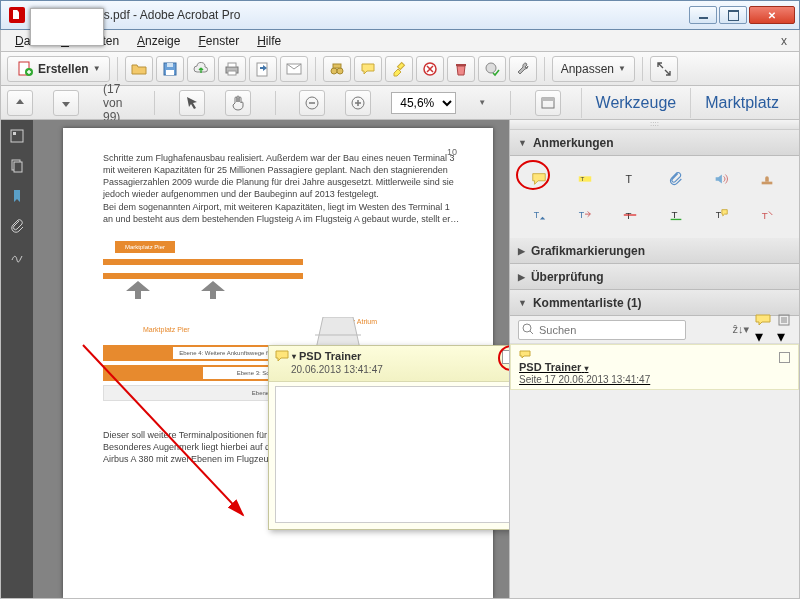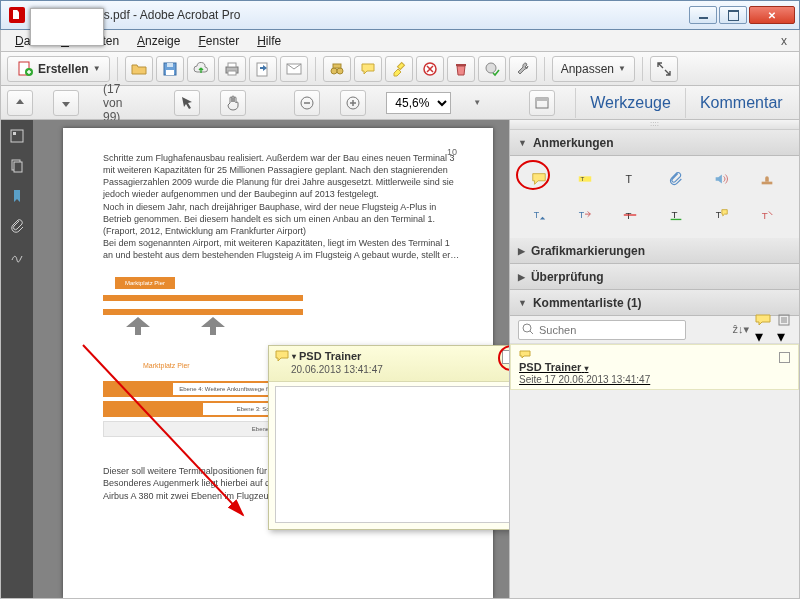--- a/index.html
+++ b/index.html
@@ -278,21 +278,21 @@
   <div class="sep"></div>
   <div class="tbtn">
       <svg width="16" height="16">
         <rect x="2" y="3" width="12" height="10" fill="none" stroke="#777"></rect>
         <rect x="2" y="3" width="12" height="3" fill="#bbb"></rect>
       </svg>
     </div>
 
   <div class="right-tabs">
     <div class="rtab">Werkzeuge</div>
-    <div class="rtab">Kommentar</div>
+    <div class="rtab">Marktplatz</div>
   </div>
 </div>
 
 <div class="work">
 
   <div class="leftrail">
     <div class="ritem">
         <svg width="16" height="16">
           <rect x="2" y="2" width="12" height="12" fill="none" stroke="#cfcfcf"></rect>
           <rect x="4" y="4" width="3" height="3" fill="#cfcfcf"></rect>
@@ -318,21 +318,20 @@
         <svg width="16" height="16">
           <path d="M3 12c2-5 4-5 5 0s3 0 5-4" fill="none" stroke="#cfcfcf"></path>
         </svg>
       </div>
   </div>
 
   <div class="docarea">
     <div class="page">
       <span class="pnum">10</span>
       <p>Schritte zum Flughafenausbau realisiert. Außerdem war der Bau eines neuen Terminal 3 mit weiteren Kapazitäten für 25 Millionen Passagiere geplant. Nach den stagnierenden Passagierzahlen 2009 wurde die Planung für drei Jahre ausgesetzt. Mittlerweile sind sie jedoch wieder aufgenommen und der Baubeginn auf 2013 festgelegt.</p>
-      <p>Noch in diesem Jahr, nach dreijähriger Bauphase, wird der neue Flugsteig A-Plus in Betrieb genommen. Bei diesem handelt es sich um einen Anbau an den Terminal 1. (Fraport, 2012, Entwicklung am Frankfurter Airport)</p>
       <p>Bei dem sogenannten Airport, mit weiteren Kapazitäten, liegt im Westen des Terminal 1 an und besteht aus dem bestehenden Flugsteig A im Flugsteig A gebaut wurde, stellt er…</p>
 
       <div class="diagram" style="height:70px;position:relative">
         <div class="ob" style="position:absolute;left:12px;top:8px;width:60px;text-align:center">Marktplatz Pier</div>
         <div style="position:absolute;left:0;top:26px;width:200px;height:6px;background:#e78a2e"></div>
         <div style="position:absolute;left:0;top:40px;width:200px;height:6px;background:#e78a2e"></div>
         <svg style="position:absolute;left:20px;top:46px" width="30" height="24">
             <path d="M15 2l12 10H3z M12 12h6v8h-6z" fill="#888"></path>
           </svg>
         <svg style="position:absolute;left:95px;top:46px" width="30" height="24">

